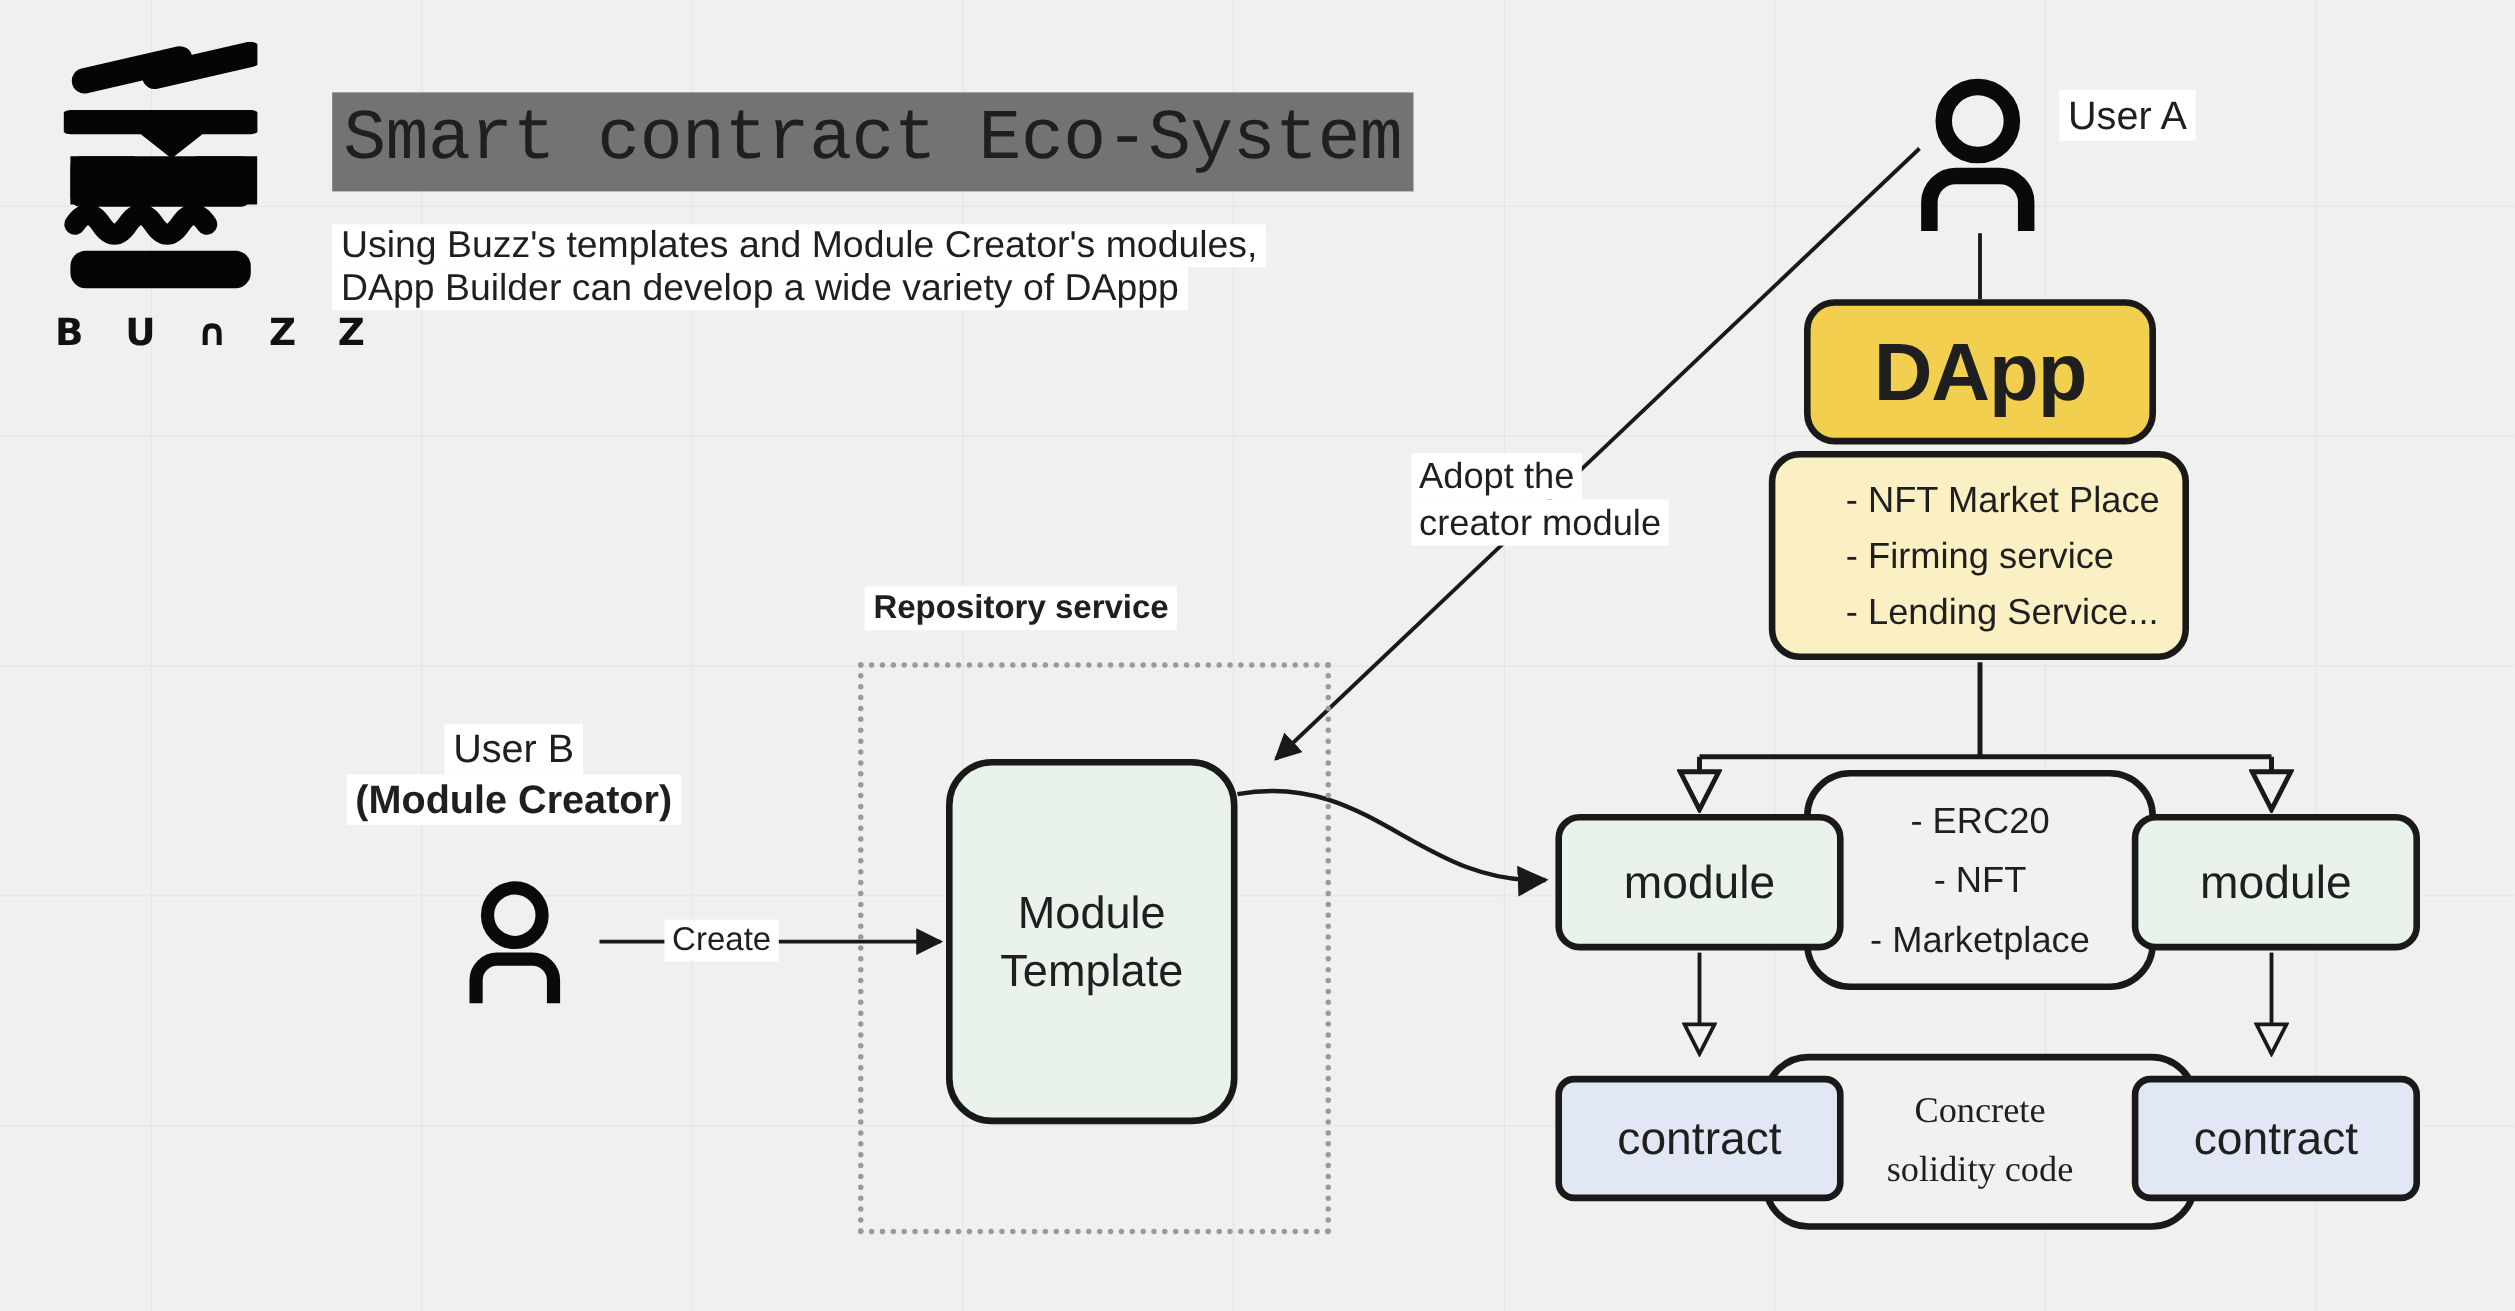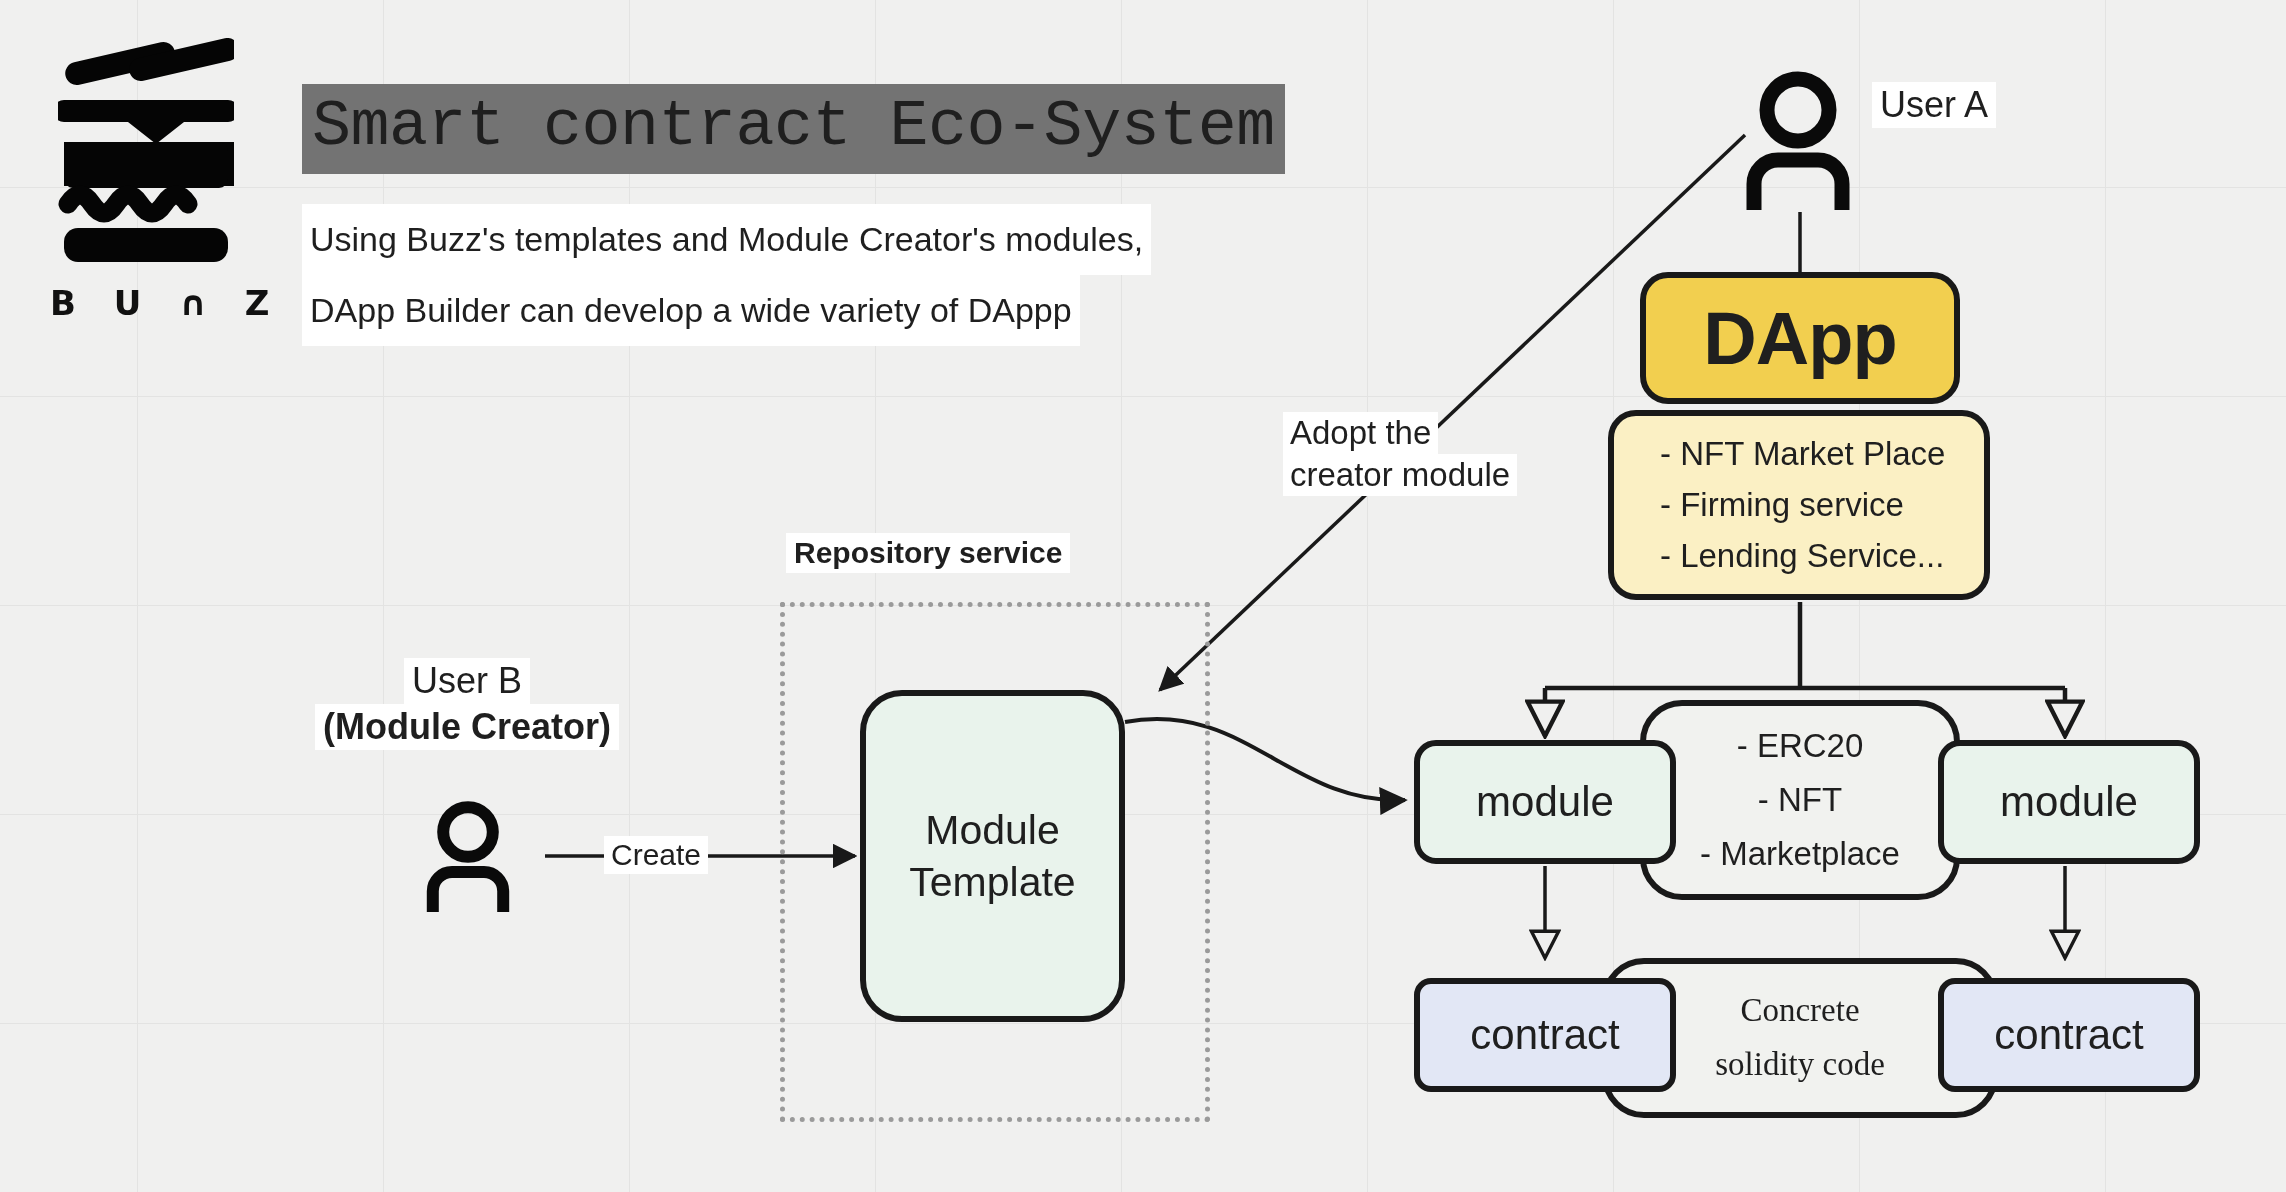--- a/index.html
+++ b/index.html
@@ -65,21 +65,21 @@
   #subtitle {
     position: absolute;
     left: 302px;
     top: 204px;
     font-size: 34px;
     color: #1f1f1f;
   }
   #subtitle .line {
     background: #ffffff;
     display: table;
-    padding: 16px 8px;
+    padding: 0 8px;
   }
 
   
   .person { position: absolute; }
 
   
   .node {
     position: absolute;
     box-sizing: border-box;
     border: 6px solid #191919;
@@ -96,21 +96,21 @@
     font-weight: 700;
     letter-spacing: -1px;
     z-index: 6;
   }
   .node.dapp-list {
     background: #fbf0c4;
     border-radius: 28px;
     font-size: 33px;
     flex-direction: column;
     align-items: flex-start;
-    padding-left: 46px;
+    padding-left: 64px;
     gap: 13px;
     z-index: 5;
   }
   .node.module-template {
     background: #e9f3ec;
     border-radius: 42px;
     font-size: 41px;
     flex-direction: column;
     line-height: 1.28;
     z-index: 6;

